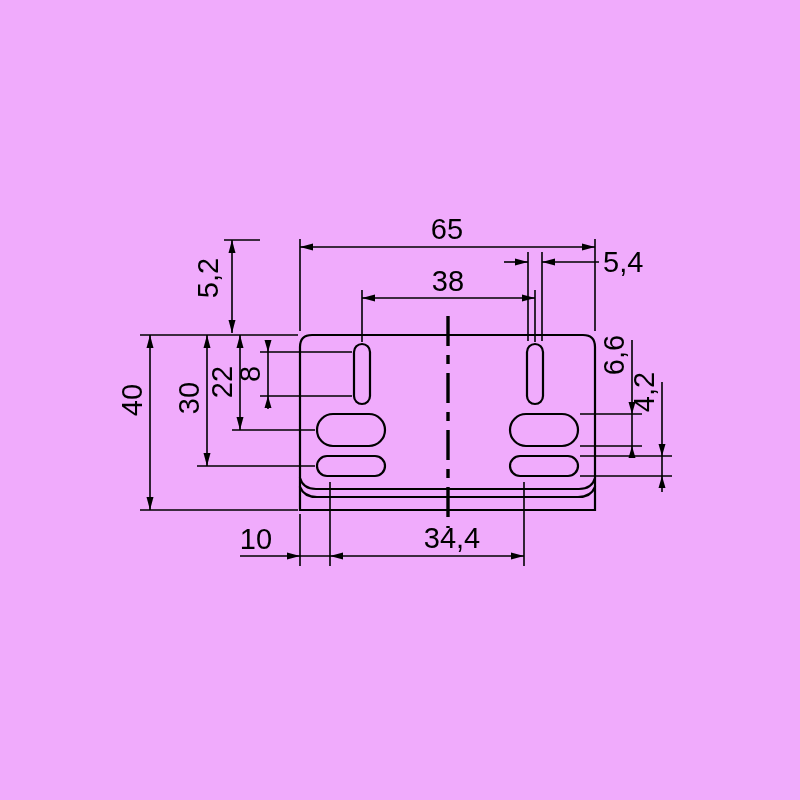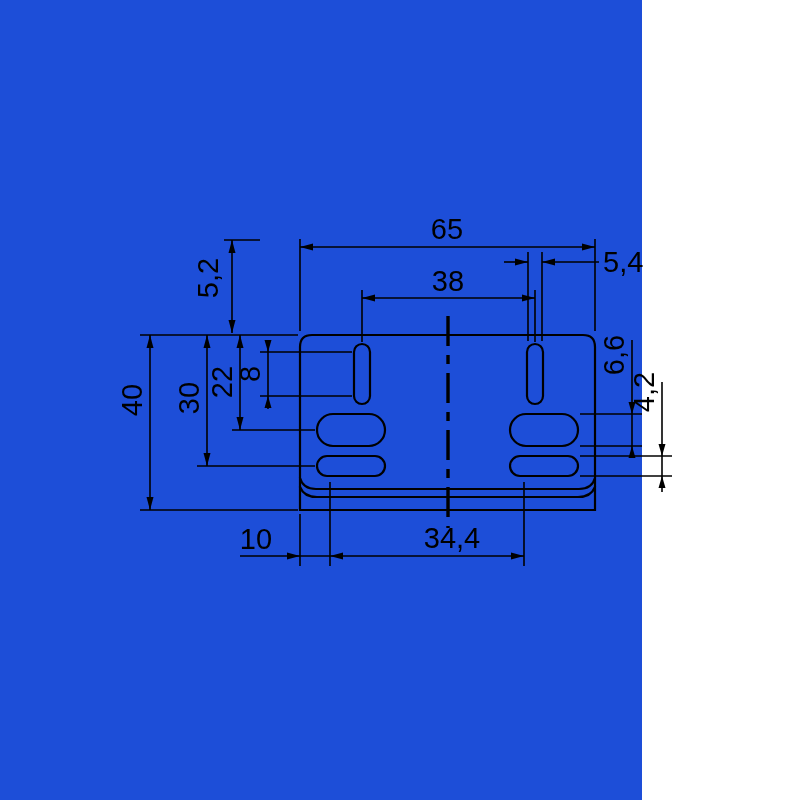--- a/index.html
+++ b/index.html
@@ -4,23 +4,23 @@
 <style>
   html, body {
     margin: 0;
     padding: 0;
     background: #ffffff;
     width: 800px;
     height: 800px;
     overflow: hidden;
   }
   .canvas {
-    width: 642px;
+    width: 800px;
     height: 800px;
-    background: #1d4ed8;
+    background: #f0abfc;
   }
   svg {
     display: block;
   }
   svg text {
     font-family: "Liberation Sans", sans-serif;
     font-size: 29px;
     fill: #000000;
     stroke: none;
   }

